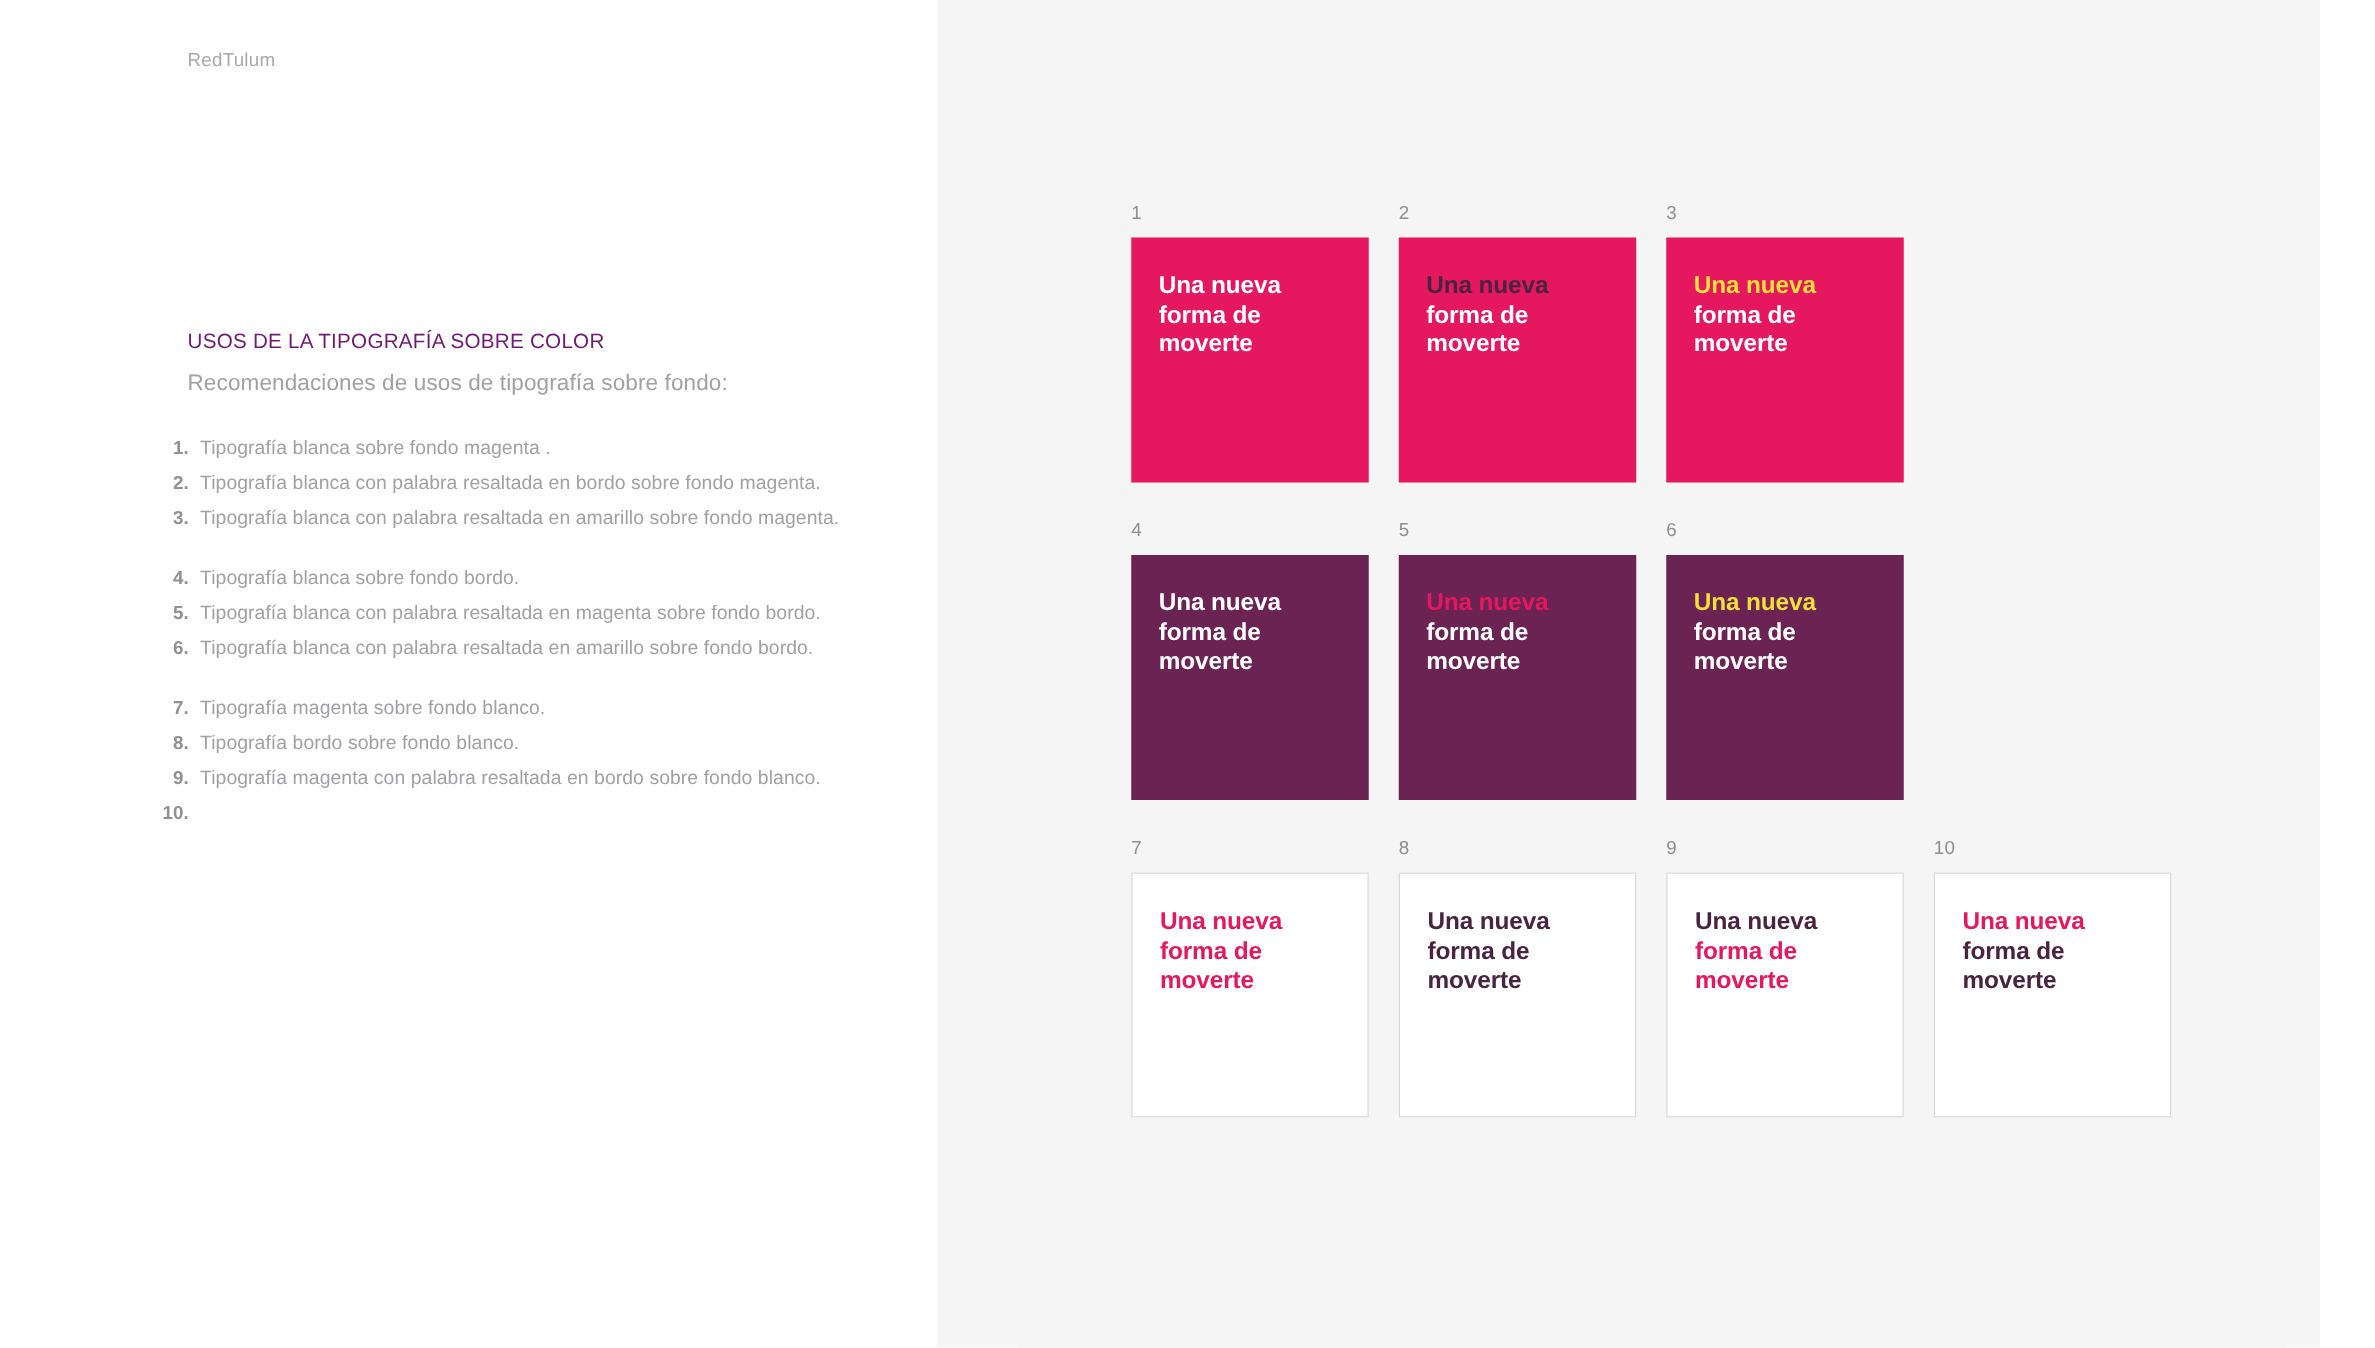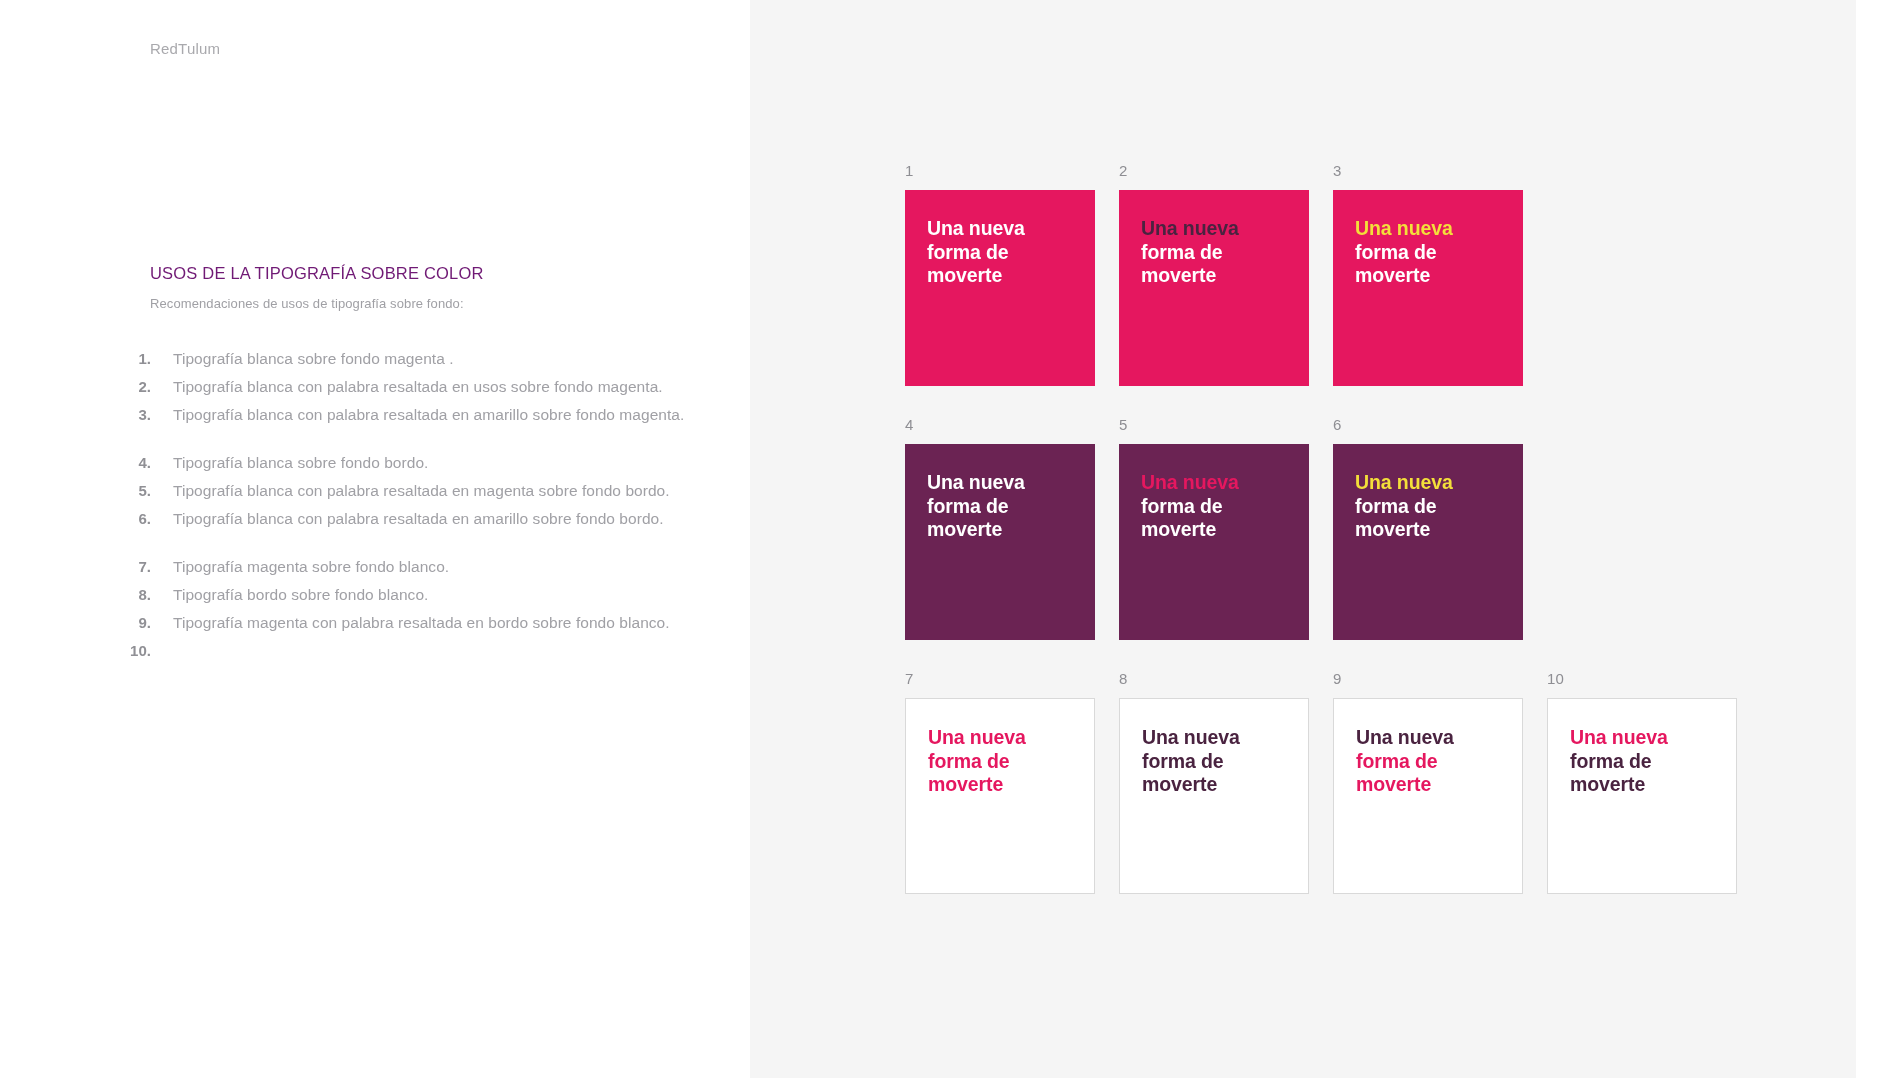--- a/index.html
+++ b/index.html
@@ -56,21 +56,21 @@
     top: 264px;
     font-size: 16.5px;
     color: #701a75;
     letter-spacing: 0.2px;
   }
 
   .section-sub {
     position: absolute;
     left: 150px;
     top: 296px;
-    font-size: 13px;
+    font-size: 18px;
     color: #a0a0a5;
     letter-spacing: 0.1px;
   }
 
   .rec-list {
     position: absolute;
     left: 118px;
     top: 350px;
     width: 600px;
   }
@@ -90,21 +90,21 @@
   .rec-num {
     width: 33px;
     text-align: right;
     flex: 0 0 33px;
     font-weight: bold;
     color: #909095;
     font-size: 15px;
   }
 
   .rec-text {
-    margin-left: 22px;
+    margin-left: 9px;
   }
 
   
   .right-panel {
     flex: 1 1 auto;
     height: 1078px;
     background: #f5f5f5;
     position: relative;
   }
 
@@ -165,21 +165,21 @@
     <div class="section-heading">USOS DE LA  TIPOGRAFÍA SOBRE  COLOR</div>
     <div class="section-sub">Recomendaciones de usos de tipografía sobre fondo:</div>
     <div class="rec-list">
         <div class="rec-group">
           <div class="rec-item">
             <span class="rec-num">1.</span>
             <span class="rec-text">Tipografía blanca sobre fondo magenta .</span>
           </div>
           <div class="rec-item">
             <span class="rec-num">2.</span>
-            <span class="rec-text">Tipografía blanca con palabra resaltada en usos sobre fondo magenta.</span>
+            <span class="rec-text">Tipografía blanca con palabra resaltada en bordo sobre fondo magenta.</span>
           </div>
           <div class="rec-item">
             <span class="rec-num">3.</span>
             <span class="rec-text">Tipografía blanca con palabra resaltada en amarillo sobre fondo magenta.</span>
           </div>
         </div>
         <div class="rec-group">
           <div class="rec-item">
             <span class="rec-num">4.</span>
             <span class="rec-text">Tipografía blanca sobre fondo bordo.</span>

